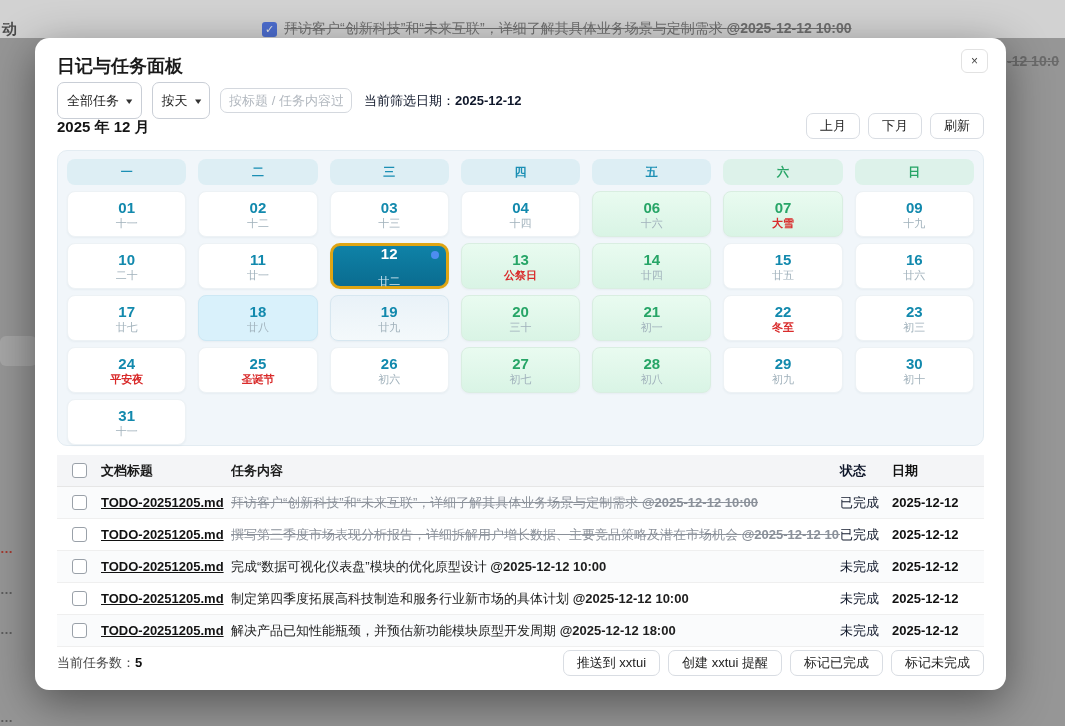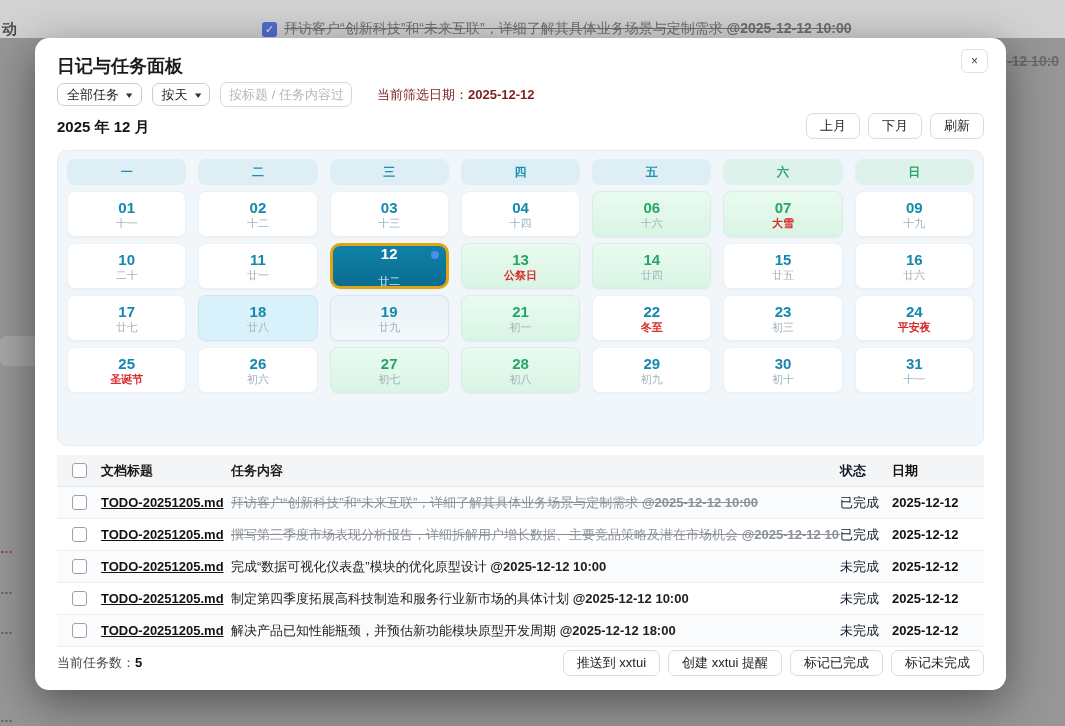--- a/index.html
+++ b/index.html
@@ -50,32 +50,32 @@
   .m-title { position: absolute; left: 22px; top: 16px; font-size: 18px; font-weight: bold; color: #1b1b1b; }
   .m-close {
     position: absolute; right: 18px; top: 11px; width: 27px; height: 24px;
     border: 1px solid #e2e2e2; border-radius: 6px; background: #fff;
     font-size: 12px; color: #444; display: flex; align-items: center; justify-content: center;
     cursor: pointer;
   }
 
   .filter-row { position: absolute; left: 22px; top: 44px; display: flex; align-items: center; gap: 10px; }
   .sel {
-    height: 23px; border: 1px solid #c9ced6; border-radius: 7px; background: #fff;
+    height: 37px; border: 1px solid #c9ced6; border-radius: 7px; background: #fff;
     display: flex; align-items: center; gap: 8px; padding: 0 9px;
     font-size: 13px; color: #222; cursor: pointer;
   }
   .sel .caret { font-size: 9px; color: #333; transform: scaleX(1.4); }
   .filter-input {
     height: 25px; width: 132px; border: 1px solid #d4d8de; border-radius: 7px;
     padding: 0 8px; font-size: 13px; color: #222;
     font-family: "Liberation Sans", "DejaVu Sans", sans-serif;
   }
   .filter-input::placeholder { color: #b2b8bf; }
-  .cur-date { font-size: 13px; color: #7f1d1d; margin-left: 15px; }
+  .cur-date { font-size: 13px; color: #0f172a; margin-left: 2px; }
   .cur-date b { font-weight: bold; }
 
   .month-title { position: absolute; left: 22px; top: 80px; font-size: 15px; font-weight: bold; color: #141414; }
   .nav-btns { position: absolute; right: 22px; top: 75px; display: flex; gap: 8px; }
   .btn {
     height: 26px; padding: 0 13px; background: #fff;
     border: 1px solid #d9dde3; border-radius: 7px;
     font-size: 13px; color: #222; display: flex; align-items: center; cursor: pointer;
     font-family: "Liberation Sans", "DejaVu Sans", sans-serif;
   }
@@ -257,20 +257,24 @@
       </div>
       <div class="day today">
         <span class="num">18</span>
         <span class="sub">廿八</span>
       </div>
       <div class="day tint">
         <span class="num">19</span>
         <span class="sub">廿九</span>
       </div>
       <div class="day weekend">
+        <span class="num">20</span>
+        <span class="sub">三十</span>
+      </div>
+      <div class="day weekend">
         <span class="num">21</span>
         <span class="sub">初一</span>
       </div>
       <div class="day ">
         <span class="num">22</span>
         <span class="sub holiday">冬至</span>
       </div>
       <div class="day ">
         <span class="num">23</span>
         <span class="sub">初三</span>

